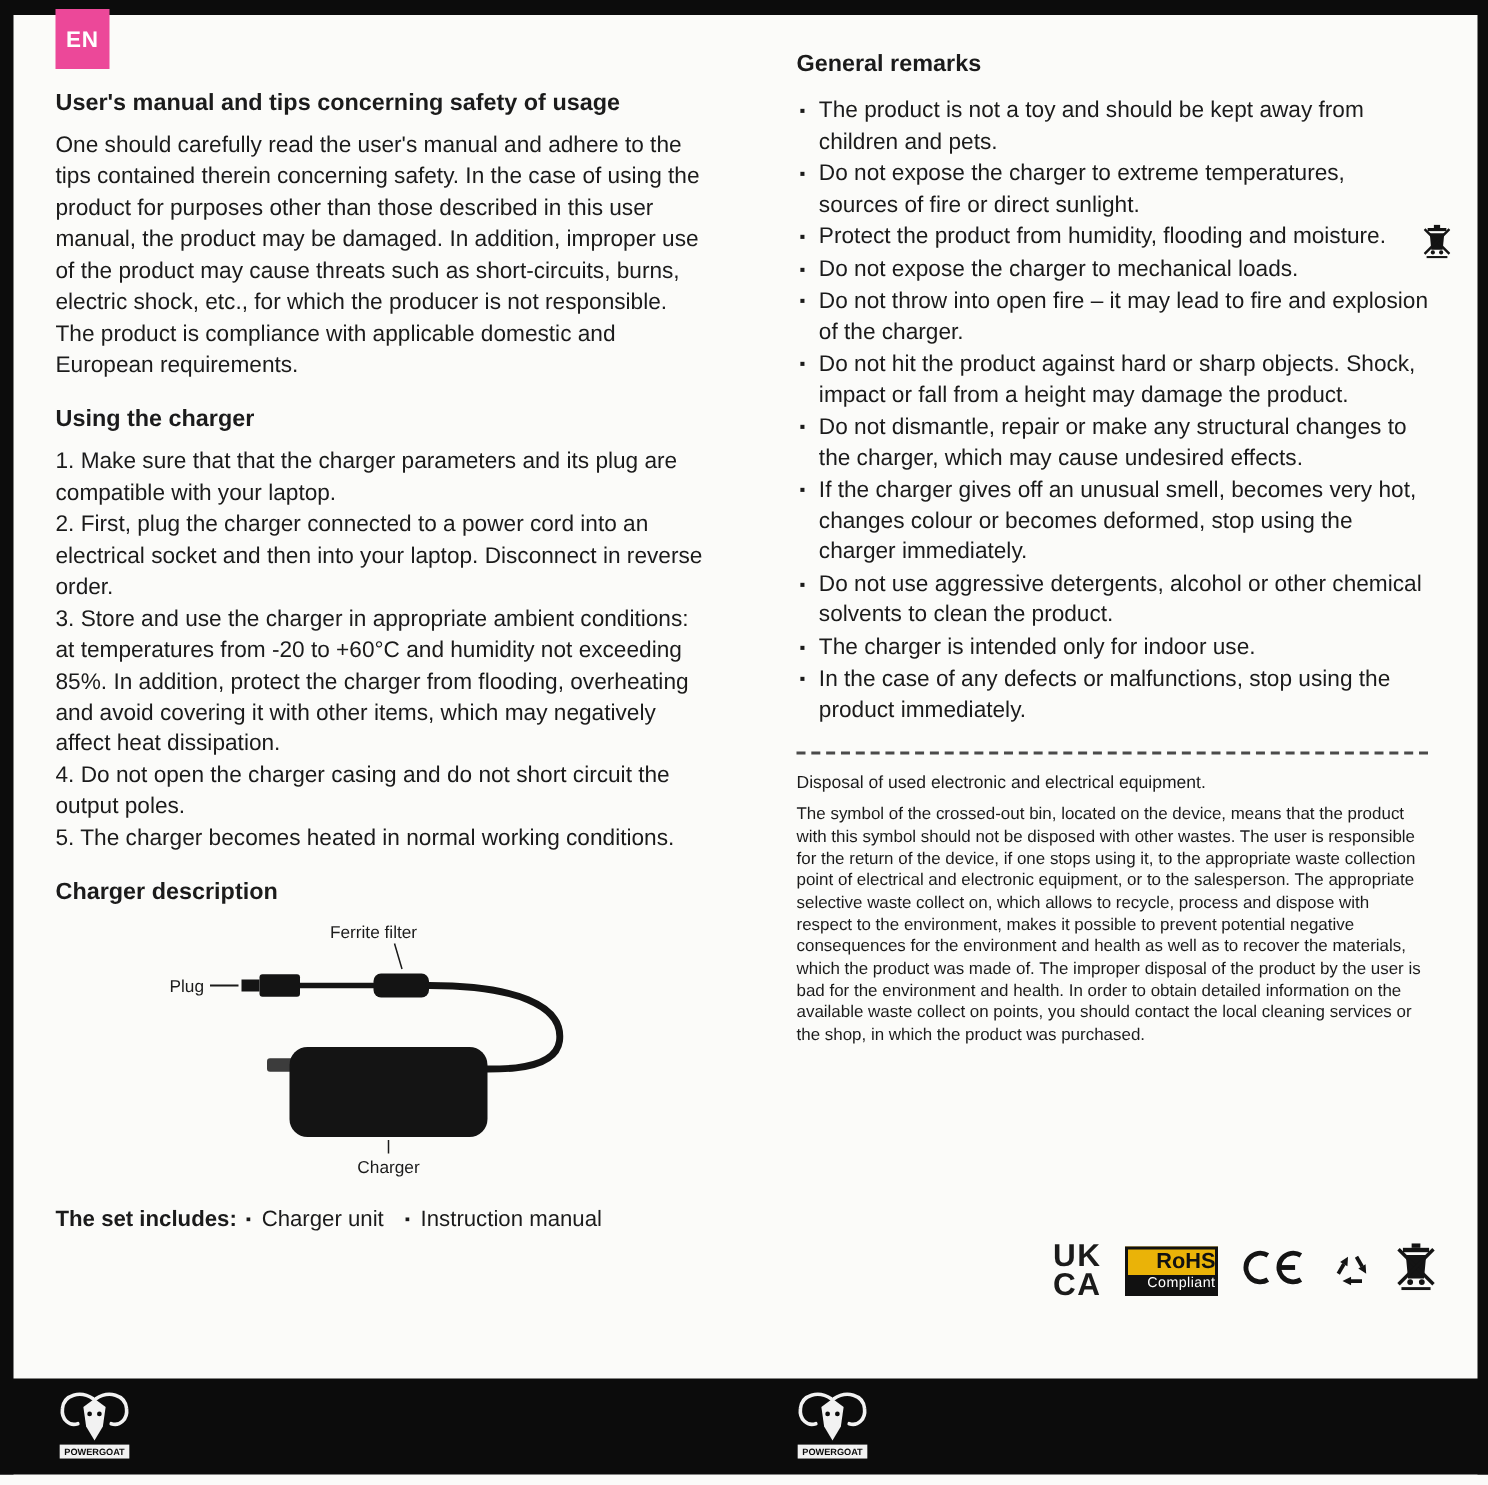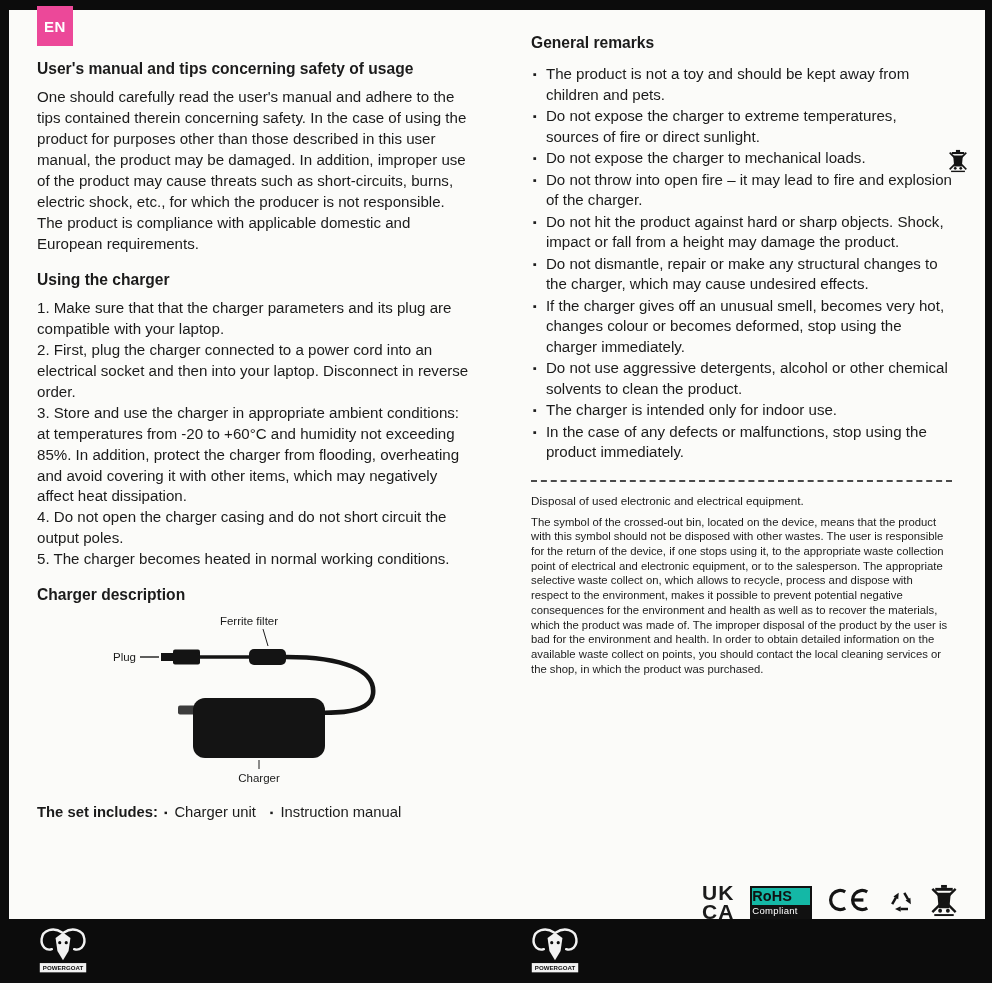--- a/index.html
+++ b/index.html
@@ -38,23 +38,23 @@
   .set-item::before { content:"▪"; font-size:10px; margin-right:7px; position:relative; top:-1px; }
 
   .remarks { margin-top:12px; }
   .li { display:flex; font-size:15.1px; line-height:1.36; margin-bottom:1px; }
   .li::before { content:"▪"; font-size:11px; line-height:1; margin:5px 9px 0 2px; flex:0 0 auto; }
 
   .divider { border:0; border-top:2px dashed #4a4a4a; margin:17px 0 12px; }
   .disposal-head { font-size:11.7px; font-weight:normal; margin:0 0 8px; }
   .disposal-text { font-size:11.3px; line-height:1.3; margin:0; }
 
-  .marks { position:absolute; left:702px; top:883px; display:flex; align-items:center; gap:16px; }
+  .marks { position:absolute; left:702px; top:828px; display:flex; align-items:center; gap:16px; }
   .ukca { font-weight:bold; font-size:21px; line-height:.92; letter-spacing:1px; }
-  .rohs { width:62px; border:2.5px solid #111; text-align:left; background:#14b8a6; }
+  .rohs { width:62px; border:2.5px solid #111; text-align:right; background:#eab308; }
   .rohs-title { font-size:14.5px; font-weight:bold; line-height:17px; color:#111; }
   .rohs-sub { background:#111; color:#fff; font-size:9.5px; line-height:12px; letter-spacing:.3px; }
 
   .edge-bin { position:absolute; left:949px; top:149px; }
 
   .logo { position:absolute; top:925px; }
   .logo-left   { left:35px; }
   .logo-center { left:527px; }
   svg text { font-family:"Liberation Sans", sans-serif; }
 </style>
@@ -137,20 +137,23 @@
 
   <div class="col-right">
     <h3 class="head">General remarks</h3>
 
     <div class="remarks">
       <div class="li">
           <span>The product is not a toy and should be kept away from children and pets.</span>
         </div>
       <div class="li">
           <span>Do not expose the charger to extreme temperatures, sources of fire or direct sunlight.</span>
+        </div>
+      <div class="li">
+          <span>Protect the product from humidity, flooding and moisture.</span>
         </div>
       <div class="li">
           <span>Do not expose the charger to mechanical loads.</span>
         </div>
       <div class="li">
           <span>Do not throw into open fire – it may lead to fire and explosion of the charger.</span>
         </div>
       <div class="li">
           <span>Do not hit the product against hard or sharp objects. Shock, impact or fall from a height may damage the product.</span>
         </div>

